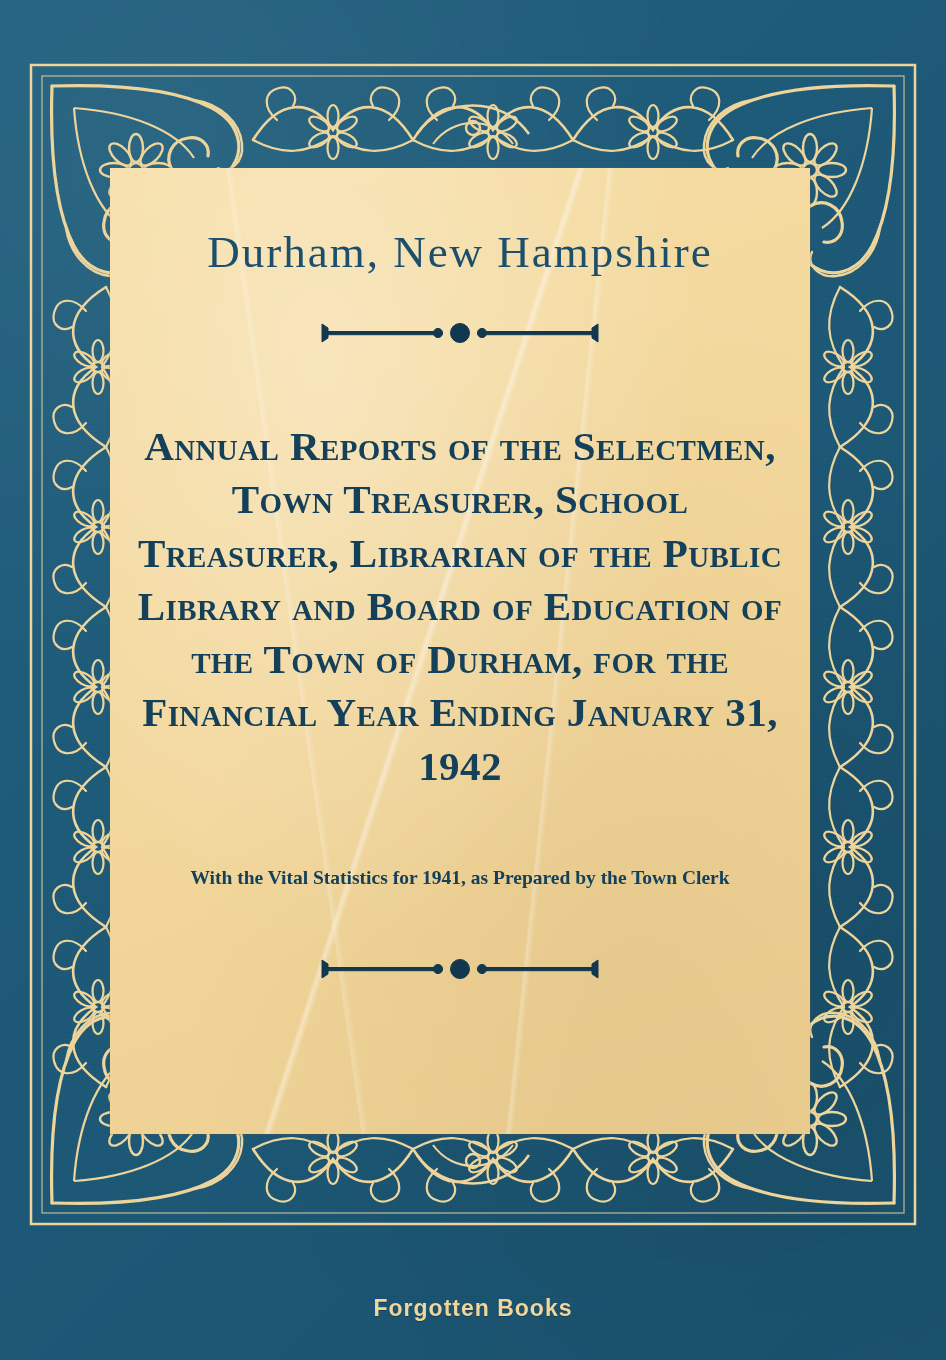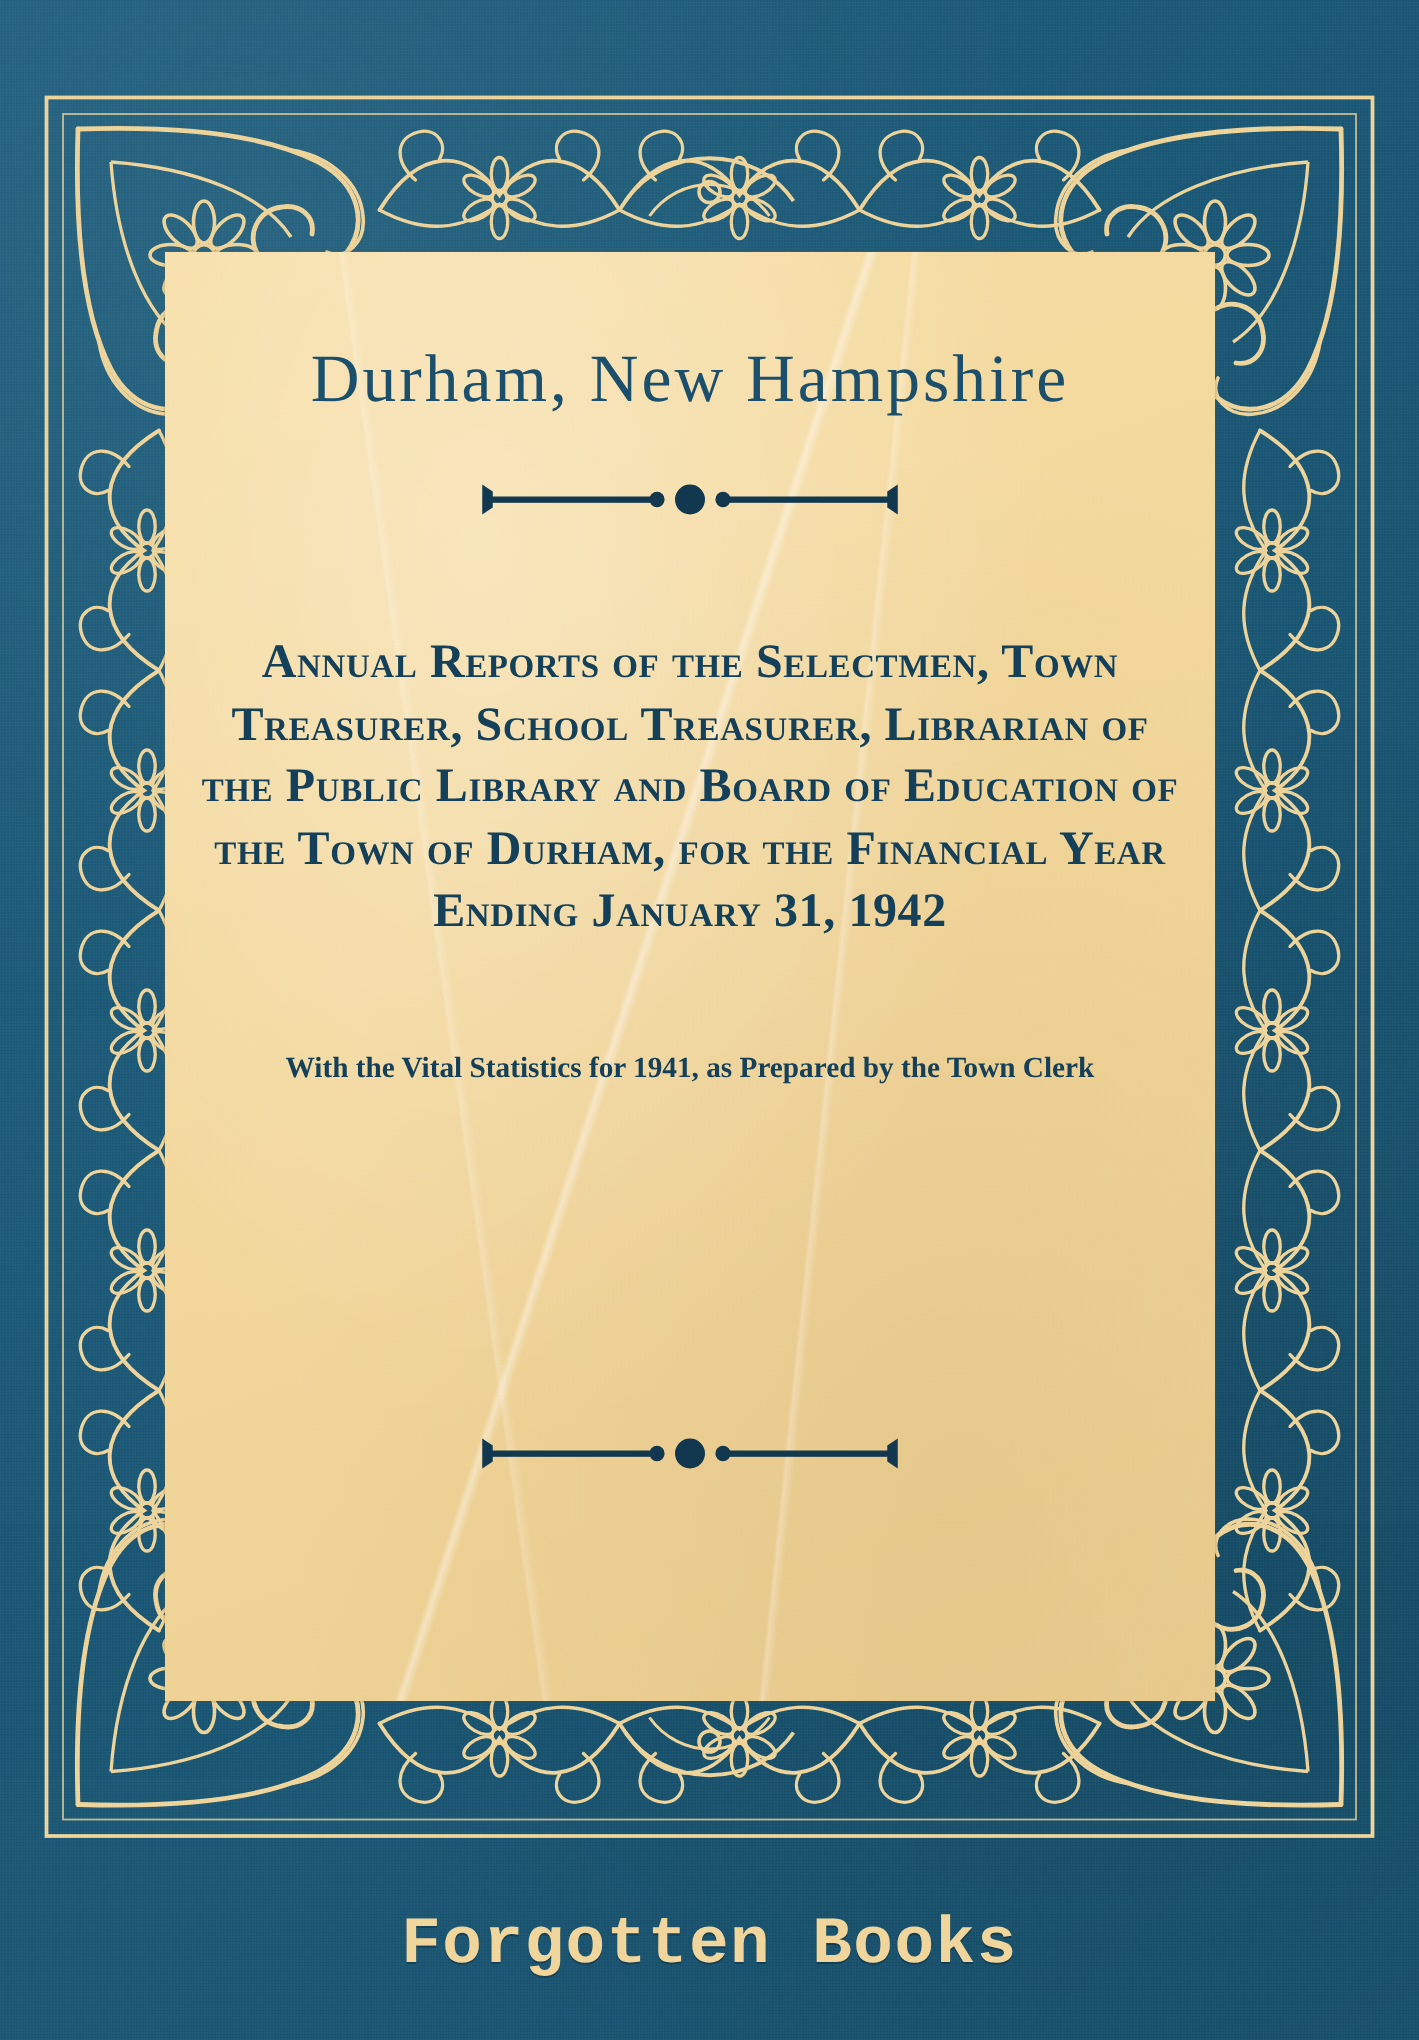--- a/index.html
+++ b/index.html
@@ -105,21 +105,21 @@
   }
   .rule-top { margin-top: 42px; }
   .rule svg { display: block; }
 
   .title {
     margin: 0;
     padding-top: 74px;
     text-align: center;
     color: #14405a;
     font-family: "Liberation Serif", serif;
-    font-size: 32px;
+    font-size: 41px;
     line-height: 1.30;
     font-variant: small-caps;
     letter-spacing: 0.4px;
   }
 
   .subtitle {
     margin: 16px;
     padding-top: 56px;
     text-align: center;
     color: #14405a;
@@ -139,22 +139,22 @@
   }
 
   
   .publisher {
     position: absolute;
     left: 0;
     right: 0;
     bottom: 38px;
     text-align: center;
     color: #f0d69c;
-    font-family: Liberation Mono, monospace;
-    font-size: 44px;
+    font-family: Liberation Sans, sans-serif;
+    font-size: 23px;
     font-weight: 700;
     letter-spacing: 1px;
     z-index: 4;
     text-shadow: 0 1px 0 rgba(0,0,0,0.25);
   }
 </style>
 </head>
 <body>
 
 <div class="cover">

